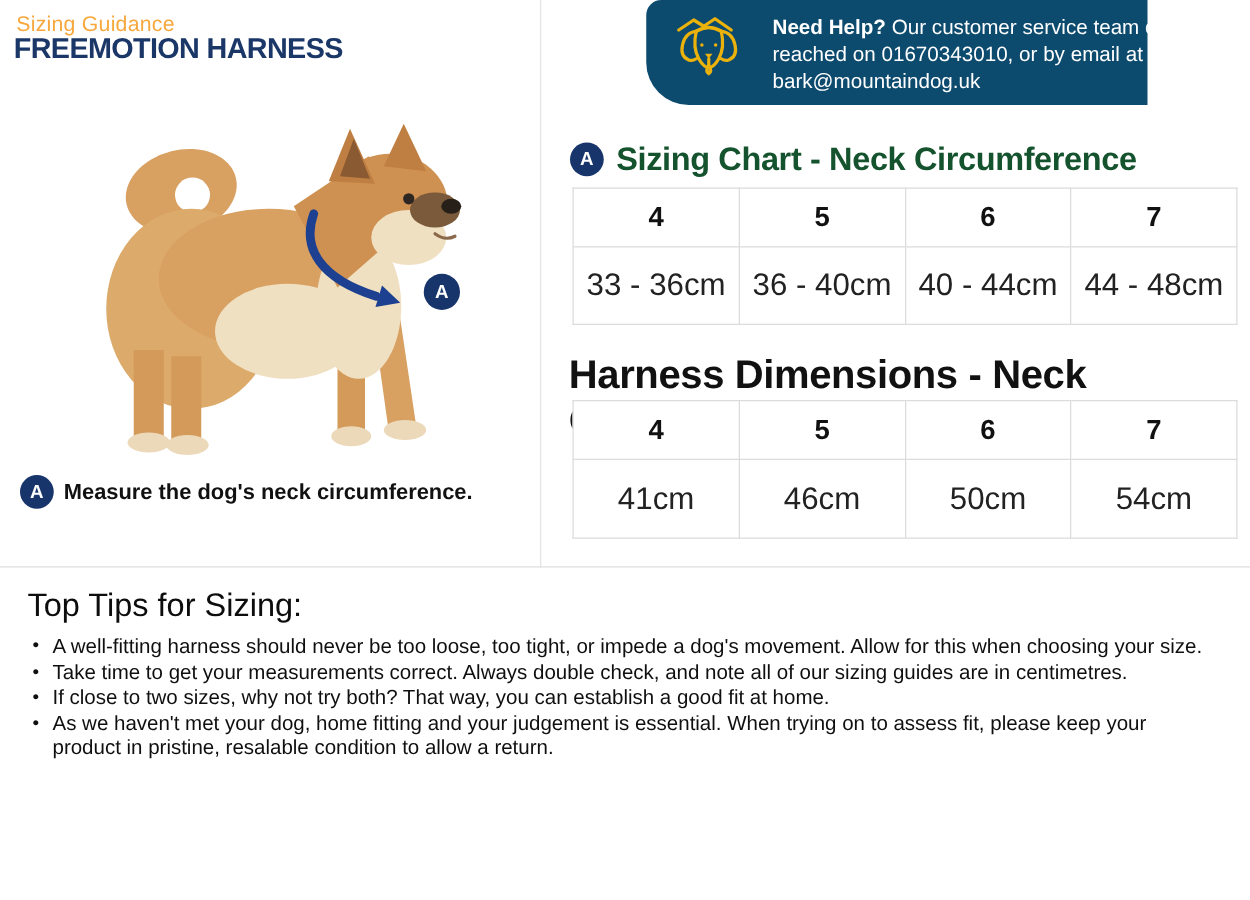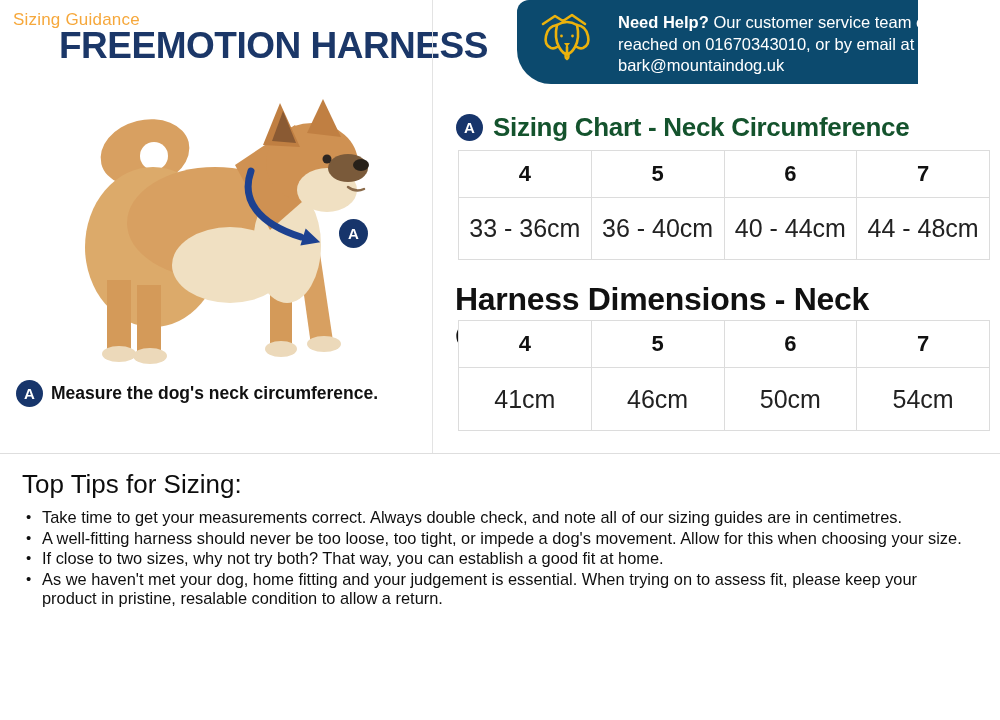--- a/index.html
+++ b/index.html
@@ -2,21 +2,21 @@
 <html><head>
 <meta charset="utf-8">
 <style>
   * { margin:0; padding:0; box-sizing:border-box; }
   html,body { background:#fff; }
   body { font-family:"Liberation Sans", sans-serif; color:#1a1a1a; }
   .page { position:relative; width:1000px; height:720px; background:#ffffff; overflow:hidden; }
 
   
   .eyebrow { position:absolute; left:13px; top:10px; font-size:17px; font-weight:400; color:#f6a83c; letter-spacing:.2px; }
-  .page-title { position:absolute; left:11px; top:25px; font-size:37px; font-weight:800; color:#1b3768; letter-spacing:-.5px;margin-left:48px; }
+  .page-title { position:absolute; left:11px; top:25px; font-size:23px; font-weight:800; color:#1b3768; letter-spacing:-.5px; }
 
   
   .help-banner { position:absolute; left:517px; top:0; width:401px; height:84px;
     background:#0c4a6e; border-radius:12px 0 0 34px; }
   .help-logo { position:absolute; left:18px; top:9px; width:64px; height:64px; }
   .help-text { position:absolute; left:101px; top:12px; width:358px; font-size:16.5px;
     line-height:21.5px; color:#ffffff; font-weight:500; }
   .help-text b { font-weight:800; }
 
   
@@ -176,19 +176,19 @@
         <td>41cm</td>
         <td>46cm</td>
         <td>50cm</td>
         <td>54cm</td>
       </tr>
     </tbody>
   </table>
 
   <h2 class="tips-title">Top Tips for Sizing:</h2>
   <ul class="tips-list">
+    <li>A well-fitting harness should never be too loose, too tight, or impede a dog's movement. Allow for this when choosing your size.</li>
     <li>Take time to get your measurements correct. Always double check, and note all of our sizing guides are in centimetres.</li>
-    <li>A well-fitting harness should never be too loose, too tight, or impede a dog's movement. Allow for this when choosing your size.</li>
     <li>If close to two sizes, why not try both? That way, you can establish a good fit at home.</li>
     <li>As we haven't met your dog, home fitting and your judgement is essential. When trying on to assess fit, please keep your product in pristine, resalable condition to allow a return.</li>
   </ul>
 
 </div>
 
 </body></html>

